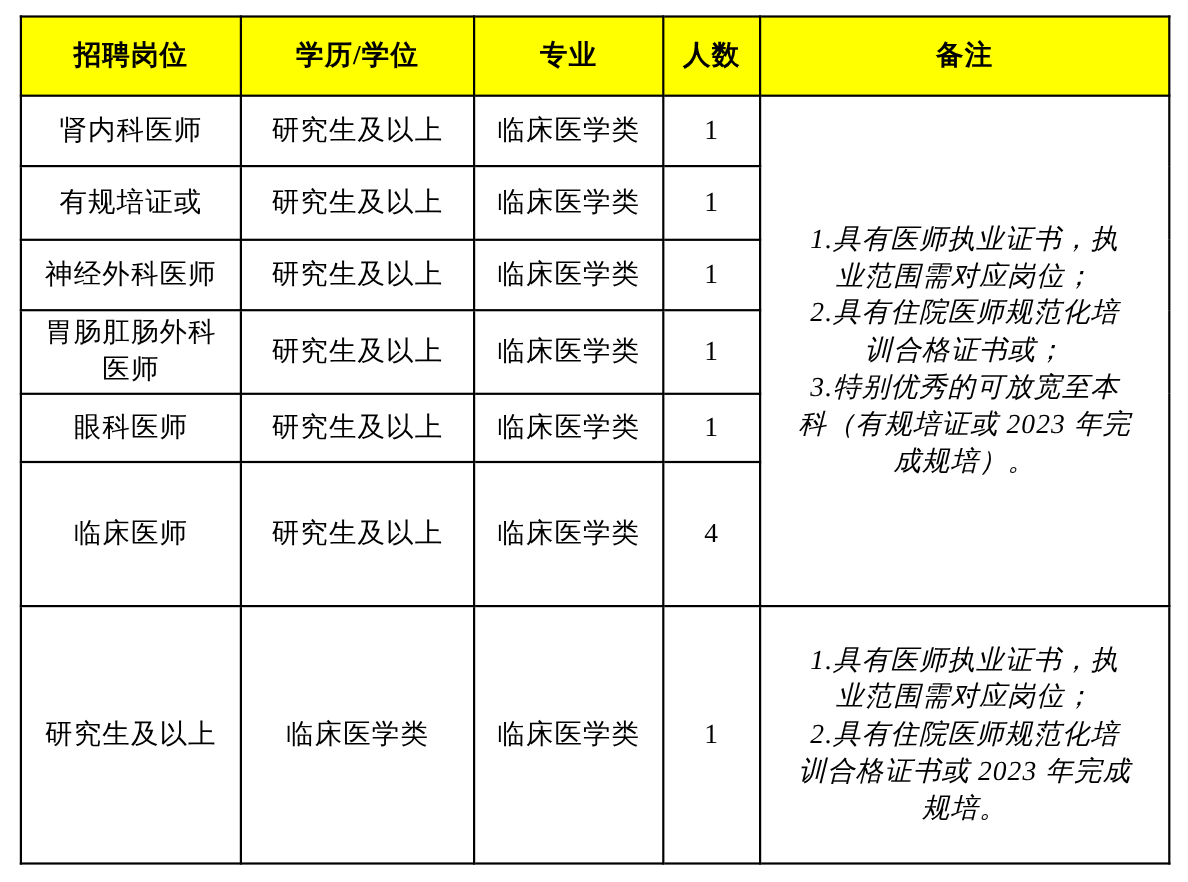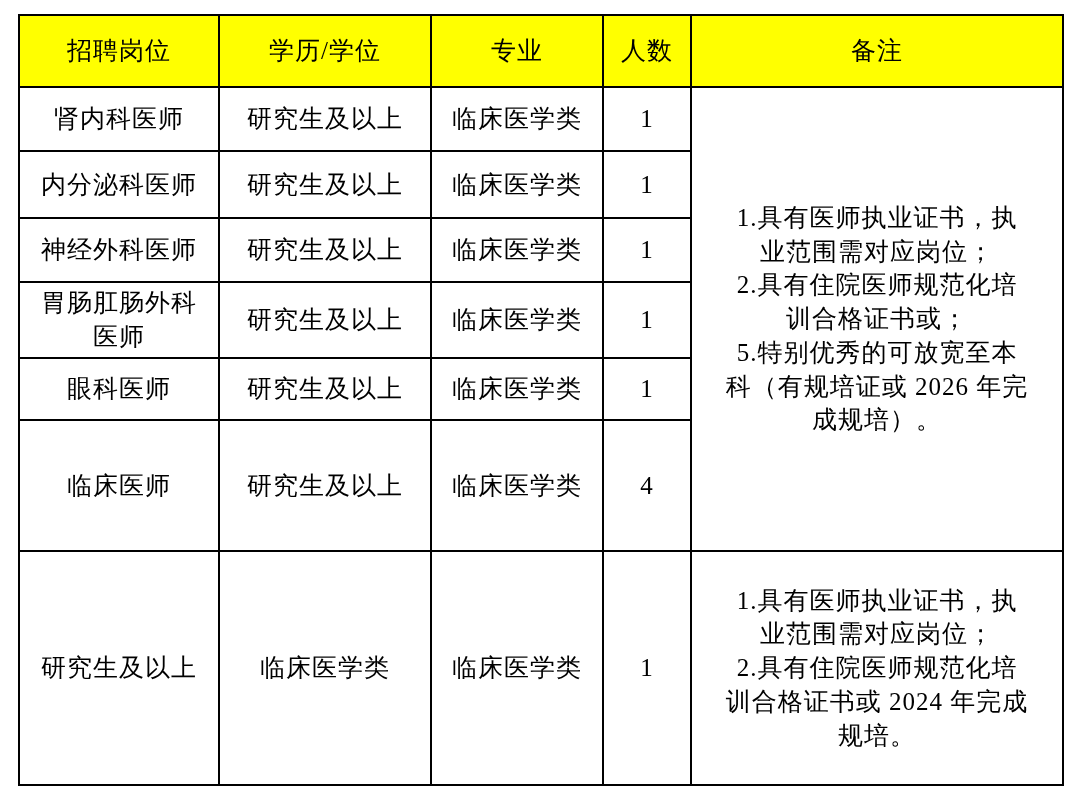--- a/index.html
+++ b/index.html
@@ -33,39 +33,40 @@
     border: 2px solid #000000;
     text-align: center;
     vertical-align: middle;
     padding: 2px 6px;
     font-size: 25px;
     line-height: 1.35;
     letter-spacing: 1px;
   }
   thead th {
     background: #ffff00;
-    font-weight: normal;
+    font-weight: bold;
     font-size: 27px;
     height: 66px;
     letter-spacing: 2px;
     margin-left: 41px;
   }
   col.c-post   { width: 200px; }
   col.c-edu    { width: 212px; }
   col.c-major  { width: 172px; }
   col.c-count  { width: 88px; }
   col.c-remark { width: 372px; }
 
   td.remark {
     text-align: left;
     vertical-align: middle;
     padding: 10px 14px 10px 16px;
     font-size: 25px;
     line-height: 1.52;
     letter-spacing: 0.5px;
+    font-style: italic;
   }
   td.remark .line {
     display: block;
     white-space: pre-wrap;
   }
   td.count {
     font-size: 25px;
   }
   .row-h1 { height: 62px; }
   .row-h2 { height: 64px; }
@@ -103,27 +104,27 @@
       <tr class="row-h1">
         <td>肾内科医师</td>
         <td>研究生及以上</td>
         <td>临床医学类</td>
         <td class="count">1</td>
         <td class="remark" rowspan="6">
           <span class="line">1.具有医师执业证书，执</span>
           <span class="line">业范围需对应岗位；</span>
           <span class="line">2.具有住院医师规范化培</span>
           <span class="line">训合格证书或；</span>
-          <span class="line">5.特别优秀的可放宽至本</span>
-          <span class="line">科（有规培证或 2026 年完</span>
+          <span class="line">3.特别优秀的可放宽至本</span>
+          <span class="line">科（有规培证或 2023 年完</span>
           <span class="line">成规培）。</span>
         </td>
       </tr>
       <tr class="row-h2">
-        <td>内分泌科医师</td>
+        <td>有规培证或</td>
         <td>研究生及以上</td>
         <td>临床医学类</td>
         <td class="count">1</td>
       </tr>
       <tr class="row-h3">
         <td>神经外科医师</td>
         <td>研究生及以上</td>
         <td>临床医学类</td>
         <td class="count">1</td>
       </tr>
@@ -148,19 +149,19 @@
       </tr>
       <tr class="row-h7">
         <td>研究生及以上</td>
         <td>临床医学类</td>
         <td>临床医学类</td>
         <td class="count">1</td>
         <td class="remark">
           <span class="line">1.具有医师执业证书，执</span>
           <span class="line">业范围需对应岗位；</span>
           <span class="line">2.具有住院医师规范化培</span>
-          <span class="line">训合格证书或 2024 年完成</span>
+          <span class="line">训合格证书或 2023 年完成</span>
           <span class="line">规培。</span>
         </td>
       </tr>
     </tbody>
   </table>
 </div>
 
 </body></html>

